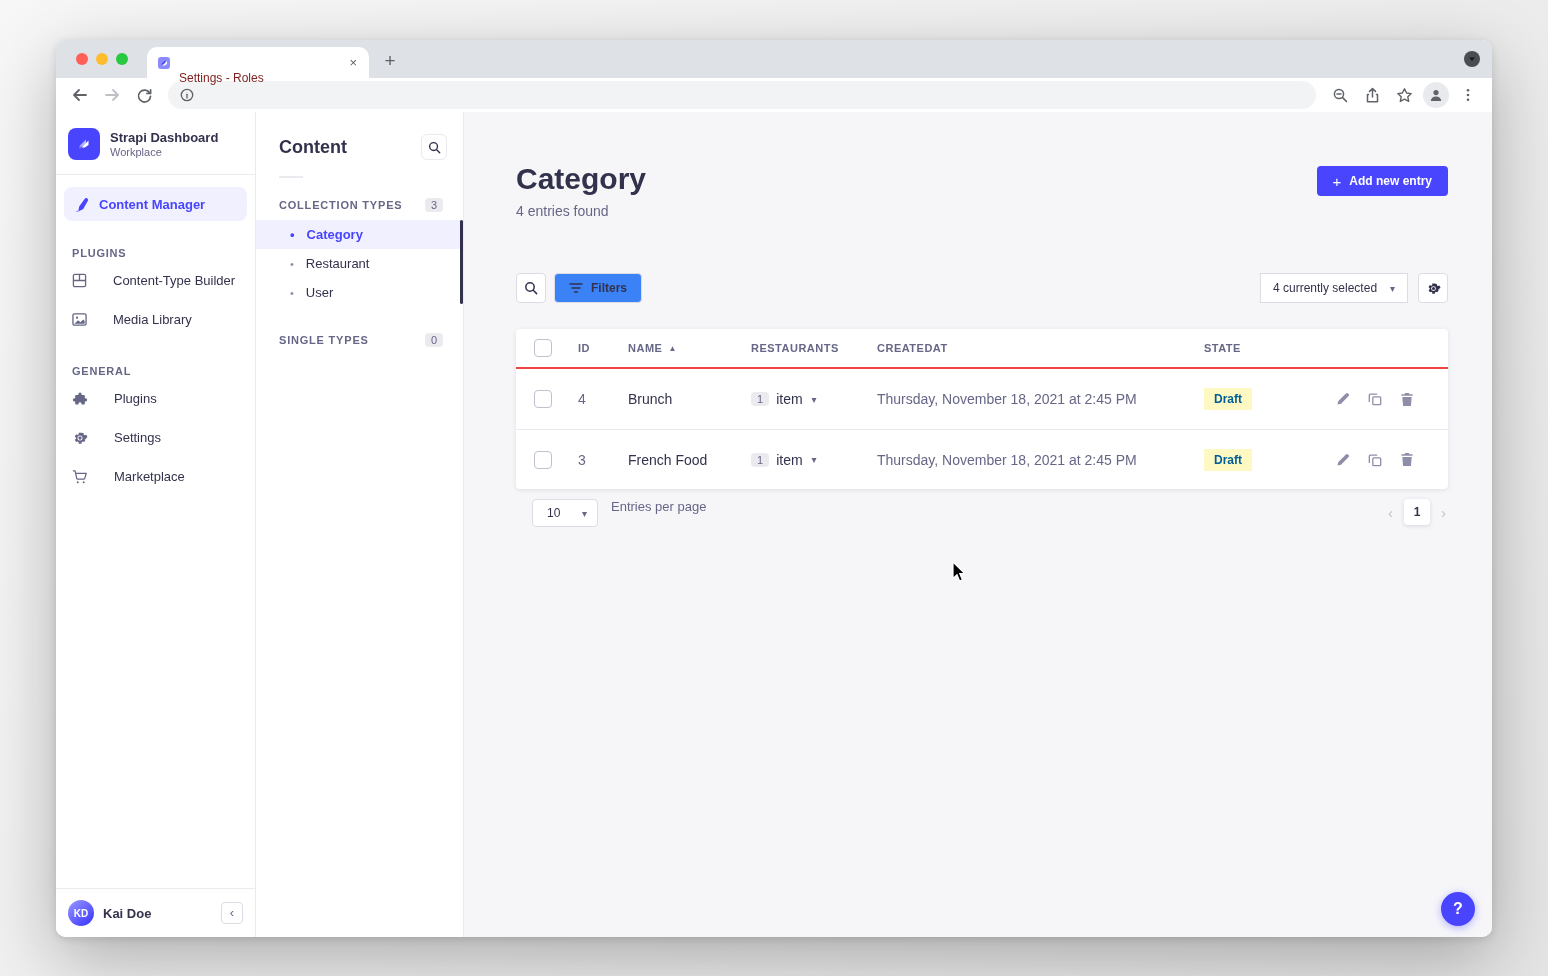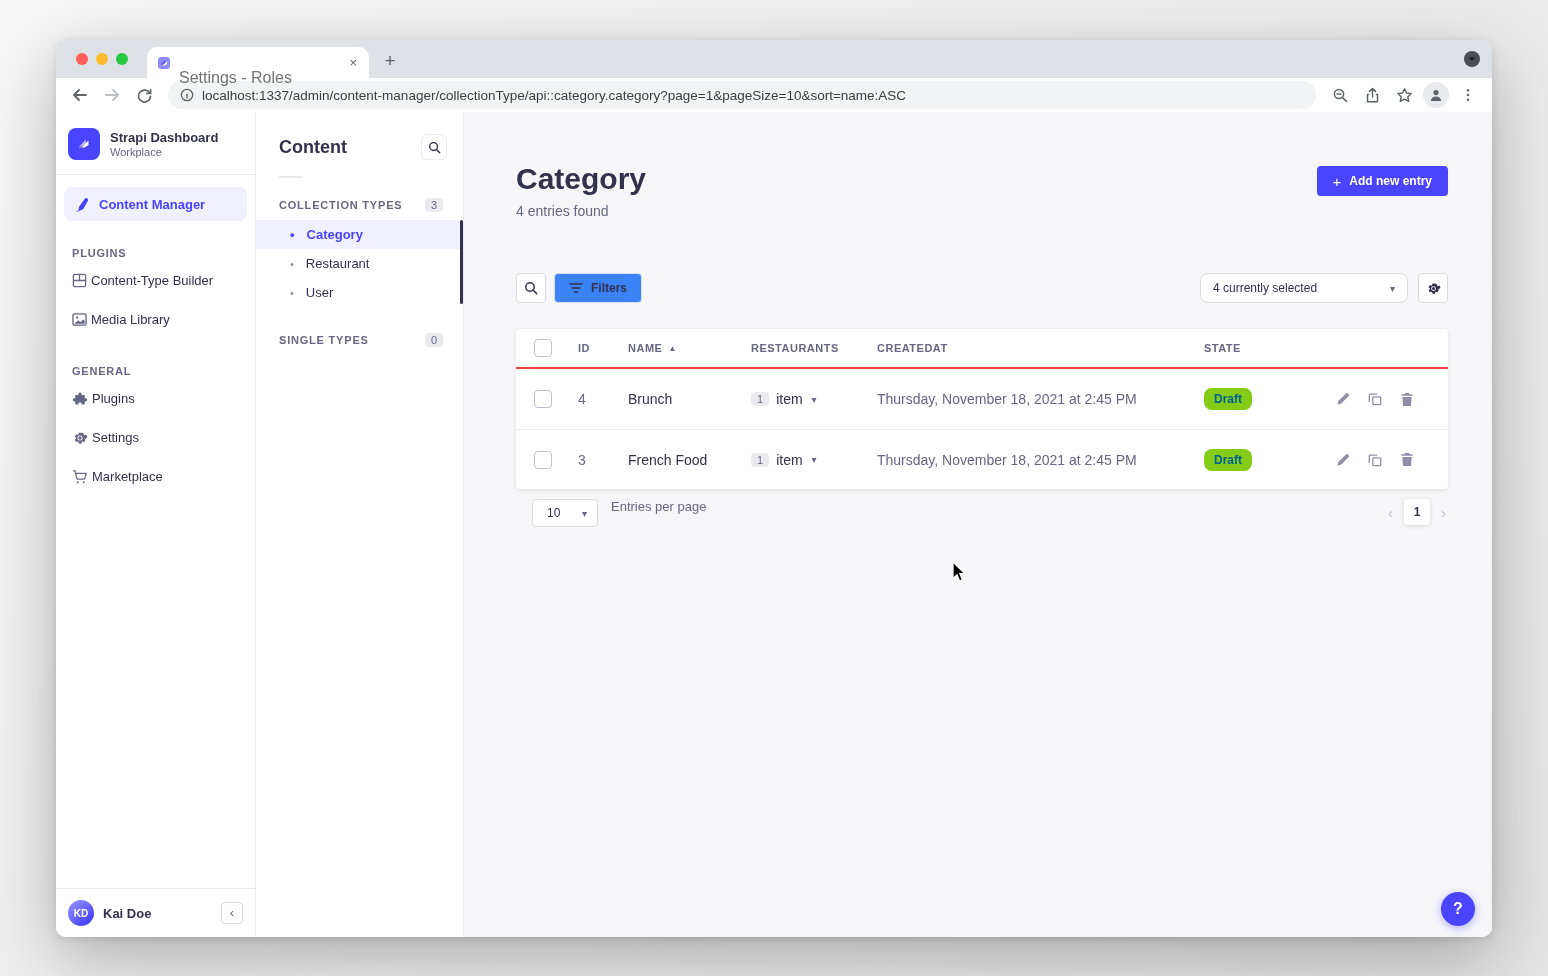--- a/index.html
+++ b/index.html
@@ -18,21 +18,21 @@
   }
   
   .tabstrip { height:38px; background:#dee1e6; position:relative; display:flex; align-items:flex-end; flex:0 0 auto; }
   .traffic { position:absolute; left:20px; top:13px; display:flex; gap:8px; }
   .traffic span { width:12px; height:12px; border-radius:50%; display:block; }
   .t-red { background:#ff5f57; } .t-yellow { background:#febc2e; } .t-green { background:#28c840; }
   .tab {
     margin-left:91px; width:222px; height:31px; background:#fff;
     border-radius:10px 10px 0 0; display:flex; align-items:center; padding:0 10px; gap:8px;
   }
-  .tab-title { font-size:16px; color:#737373; flex:1; white-space:nowrap; overflow:hidden;margin-top:30px; }
+  .tab-title { font-size:12px; color:#7f1d1d; flex:1; white-space:nowrap; overflow:hidden;margin-top:30px; }
   .tab-close { color:#5f6368; font-size:13px; line-height:1; cursor:default; padding:2px; }
   .newtab { width:26px; height:26px; margin:0 0 4px 8px; display:flex; align-items:center; justify-content:center;
     color:#5f6368; font-size:19px; border-radius:50%; }
   .tab-search { position:absolute; right:12px; top:11px; width:16px; height:16px; border-radius:50%;
     background:#4a4d52; display:flex; align-items:center; justify-content:center; }
   .tab-search svg { display:block; }
   .toolbar { height:34px; background:#fff; display:flex; align-items:center; padding:0 10px; gap:4px; flex:0 0 auto; }
   .nav-ic { width:28px; height:28px; display:flex; align-items:center; justify-content:center; border-radius:50%; }
   .urlbar {
     flex:1; height:28px; background:#f1f3f4; border-radius:14px; margin:0 6px;
@@ -46,21 +46,21 @@
   .sidebar { width:200px; background:#fff; border-right:1px solid #eaeaef; position:relative; flex:0 0 auto; }
   .logo-row { display:flex; align-items:center; gap:10px; padding:16px 14px 14px 12px; border-bottom:1px solid #eaeaef; }
   .logo-sq { width:32px; height:32px; border-radius:8px; background:#4945ff; display:flex; align-items:center; justify-content:center; flex:0 0 auto; }
   .logo-name { font-size:13px; font-weight:bold; color:#32324d; line-height:1.2; }
   .logo-sub { font-size:11px; color:#666687; }
   .nav-item-active {
     margin:12px 8px 0 8px; height:34px; border-radius:8px; background:#f0f0ff; color:#4945ff;
     display:flex; align-items:center; gap:10px; padding:0 10px; font-size:13px; font-weight:bold;
   }
   .side-section { font-size:11px; font-weight:bold; letter-spacing:.8px; color:#666687; padding:26px 0 2px 16px; }
-  .side-item { height:39px; display:flex; align-items:center; gap:4px; padding:0 16px; font-size:13px; color:#32324d; }
+  .side-item { height:39px; display:flex; align-items:center; gap:26px; padding:0 16px; font-size:13px; color:#32324d; }
   .side-item svg, .nav-item-active svg { flex:0 0 auto; }
   .user-row { position:absolute; left:0; right:0; bottom:0; height:49px; border-top:1px solid #eaeaef;
     display:flex; align-items:center; gap:9px; padding:0 12px; background:#fff; }
   .avatar { width:26px; height:26px; border-radius:50%; color:#fff; font-size:10px; font-weight:bold;
     background:linear-gradient(140deg,#9a99ff 0%,#4945ff 80%); display:flex; align-items:center; justify-content:center; }
   .user-name { font-size:13px; font-weight:bold; color:#32324d; }
   .collapse-btn { margin-left:auto; width:22px; height:22px; border:1px solid #dcdce4; border-radius:4px; background:#fff;
     color:#666687; font-size:13px; display:flex; align-items:center; justify-content:center; padding-bottom:2px; }
   
   .content-nav { width:208px; background:#fff; border-right:1px solid #eaeaef; position:relative; flex:0 0 auto; }
@@ -84,42 +84,42 @@
   .page-sub { font-size:14px; color:#666687; margin-top:8px; }
   .btn-primary { height:30px; background:#4945ff; color:#fff; border:none; border-radius:4px;
     font-size:12px; font-weight:bold; display:flex; align-items:center; gap:8px; padding:0 16px; margin-top:4px;
     font-family:inherit; }
   .btn-primary .plus { font-size:15px; font-weight:normal; line-height:1; }
   .filterrow { display:flex; align-items:center; margin-top:54px; }
   .icon-btn { width:30px; height:30px; background:#fff; border:1px solid #dcdce4; border-radius:4px;
     display:flex; align-items:center; justify-content:center; }
   .btn-filters { height:30px; background:#3b82f6; border:1px solid #dcdce4; border-radius:4px; margin-left:8px;
     display:flex; align-items:center; gap:8px; padding:0 14px; font-size:12px; font-weight:bold; color:#32324d; font-family:inherit; }
-  .sel-dd { margin-left:auto; height:30px; width:208px; background:#fff; border:1px solid #dcdce4; border-radius:8px;
+  .sel-dd { margin-left:auto; height:30px; width:148px; background:#fff; border:1px solid #dcdce4; border-radius:0;
     display:flex; align-items:center; justify-content:space-between; padding:0 12px; font-size:12px; color:#32324d; }
   .sel-dd .caret { color:#666687; font-size:10px; }
   .gear-btn { margin-left:10px; }
   
   .table-card { margin-top:26px; background:#fff; border-radius:4px; box-shadow:0 1px 4px rgba(33,33,52,.1); }
   .trow { display:grid; grid-template-columns:46px 50px 123px 126px 327px 130px 1fr; align-items:center; }
   .thead { height:40px; border-bottom:2px solid #ef4444; }
   .tbody-row { height:60px; }
   .tbody-row + .tbody-row { border-top:1px solid #eaeaef; }
   .th { font-size:11px; font-weight:bold; letter-spacing:.5px; color:#666687; padding-left:16px; display:flex; align-items:center; gap:6px; }
   .th.name-col, .td.name-col { padding-left:16px; }
   .sort-arrow { font-size:8px; color:#666687; }
   .td { font-size:14px; color:#32324d; padding-left:16px; display:flex; align-items:center; }
   .td.muted, .th.c1 { color:#666687; }
   .td.muted { font-size:14px; }
   .cb-cell { padding-left:18px; display:flex; align-items:center; }
   .checkbox { width:18px; height:18px; border:1px solid #c0c0cf; border-radius:4px; background:#fff; }
   .rel-cell { gap:7px; }
   .count-badge { background:#eaeaef; color:#666687; font-size:11px; padding:1px 6px; border-radius:4px; }
   .rel-caret { color:#666687; font-size:10px; margin-left:2px; }
-  .state-badge { background:#84cc16; color:#006096; font-size:12px; font-weight:bold; padding:4px 10px; border-radius:8px; }
+  .state-badge { background:#fef9c3; color:#006096; font-size:12px; font-weight:bold; padding:4px 10px; border-radius:0; }
   .actions { display:flex; justify-content:flex-end; gap:18px; padding-right:34px; }
   .act { color:#8e8ea9; display:flex; align-items:center; }
   
   .pagerow { display:flex; align-items:flex-start; margin-top:10px;padding-left:16px; }
   .pagesize { height:28px; width:66px; background:#fff; border:1px solid #dcdce4; border-radius:4px;
     display:flex; align-items:center; justify-content:space-between; padding:0 10px 0 14px; font-size:12px; color:#32324d; }
   .pagesize .caret { color:#666687; font-size:10px; }
   .page-label { font-size:13px; color:#666687; margin-left:13px; }
   .pager { margin-left:auto; display:flex; align-items:center; gap:9px; }
   .pg-chev { color:#c0c0cf; font-size:15px; padding:0 2px; }
@@ -174,21 +174,20 @@
         <path d="M13.8 6.2 A6 6 0 1 0 14.5 9.4"></path>
         <path d="M14.6 2.8 L14.6 6.4 L11 6.4" stroke-linejoin="round"></path>
       </svg>
     </span>
     <div class="urlbar">
       <svg width="14" height="14" viewBox="0 0 14 14" fill="none" stroke="#5f6368" stroke-width="1.3">
         <circle cx="7" cy="7" r="5.7"></circle>
         <path d="M7 6.3 V10" stroke-linecap="round"></path>
         <circle cx="7" cy="4.2" r="0.4" fill="#5f6368" stroke="none"></circle>
       </svg>
-      <span class="url-text">localhost:1337/admin/content-manager/collectionType/api::category.category?page=1&amp;pageSize=10&amp;sort=name:ASC</span>
     </div>
     <span class="nav-ic">
       <svg width="17" height="17" viewBox="0 0 17 17" fill="none" stroke="#5f6368" stroke-width="1.5" stroke-linecap="round">
         <circle cx="7" cy="7" r="4.6"></circle>
         <path d="M10.6 10.6 L14.4 14.4 M5 7 H9"></path>
       </svg>
     </span>
     <span class="nav-ic">
       <svg width="17" height="17" viewBox="0 0 17 17" fill="none" stroke="#5f6368" stroke-width="1.5" stroke-linecap="round" stroke-linejoin="round">
         <path d="M8.5 1.8 V10 M5.5 4.4 L8.5 1.6 L11.5 4.4"></path>

